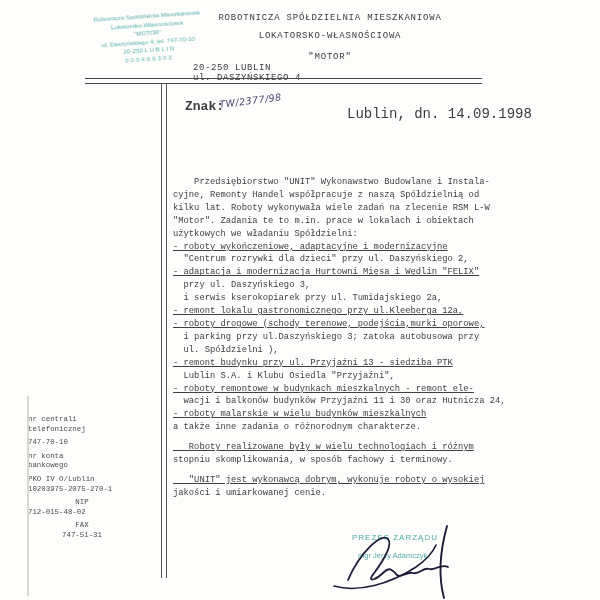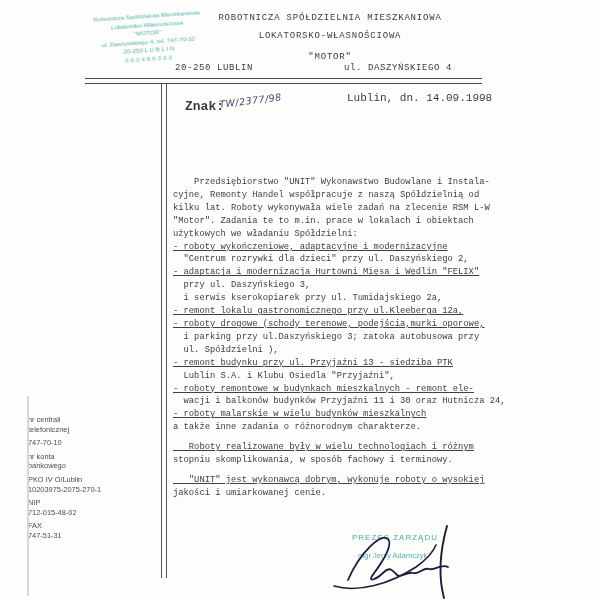--- a/index.html
+++ b/index.html
@@ -23,60 +23,60 @@
   .corner-stamp .num{letter-spacing:2px;}
 
   
   .org{
     left:180px;top:13px;width:300px;text-align:center;
     font-size:9px;letter-spacing:.8px;color:#3c3c3c;white-space:nowrap;
   }
   .org .l1{margin-bottom:8px;}
   .org .l2{margin-bottom:11px;}
   .addr-row{
-    left:175px;top:63px;width:277px;display:flex;justify-content:space-between;
-    font-size:9px;letter-spacing:.6px;color:#3c3c3c;white-space:nowrap;
+    left:193px;top:63px;width:277px;display:flex;justify-content:space-between;
+    font-size:9px;letter-spacing:.6px;color:#3c3c3c;white-space:nowrap;flex-direction:column;
   }
   .rule-h{
     left:85px;top:78px;width:397px;height:4px;
     border-top:1.2px solid #4a4a4a;border-bottom:1.2px solid #4a4a4a;
   }
   .rule-v{
     left:161px;top:84px;width:4px;height:494px;
     border-left:1.1px solid #565656;border-right:1.1px solid #565656;
   }
 
   
   .ref-label{left:185px;top:99px;font-size:13px;font-weight:bold;color:#3c3c3c;}
   .ref-hand{
     left:219px;top:95px;
     font-family:"DejaVu Sans",sans-serif;font-style:italic;
     font-size:9.5px;color:#44446e;transform:rotate(-7deg);
     letter-spacing:.5px;white-space:nowrap;
   }
-  .place-date{left:347px;top:92px;font-size:11px;color:#3c3c3c;white-space:nowrap;}
+  .place-date{left:347px;top:106px;font-size:14px;color:#3c3c3c;white-space:nowrap;}
 
   
   .body-text{
     left:173px;top:176px;width:318px;
     font-size:8.8px;color:#404040;
   }
   .bl{white-space:pre;line-height:12.9px;}
   .gap-b{margin-top:0;text-decoration:underline;}
   .gap-p{margin-top:7px;text-decoration:underline;}
 
   
   .side{
     left:28px;top:415px;width:108px;
-    font-family:Liberation Sans, sans-serif;
+    font-family:Liberation Mono, monospace;
     font-size:7.4px;line-height:9.6px;color:#4c4c4c;
     white-space:nowrap;filter:blur(.15px);
   }
   .side .gap{margin-top:4px;}
-  .side .c{}
+  .side .c{text-align:center;}
 
   
   .sig-title{
     left:352px;top:533px;font-family:"Liberation Sans",sans-serif;
     font-size:8px;letter-spacing:1px;color:#35a39b;opacity:.9;white-space:nowrap;
   }
   .sig-name{
     left:358px;top:551px;font-family:"Liberation Sans",sans-serif;
     font-size:7.5px;color:#35a39b;opacity:.85;white-space:nowrap;
   }

